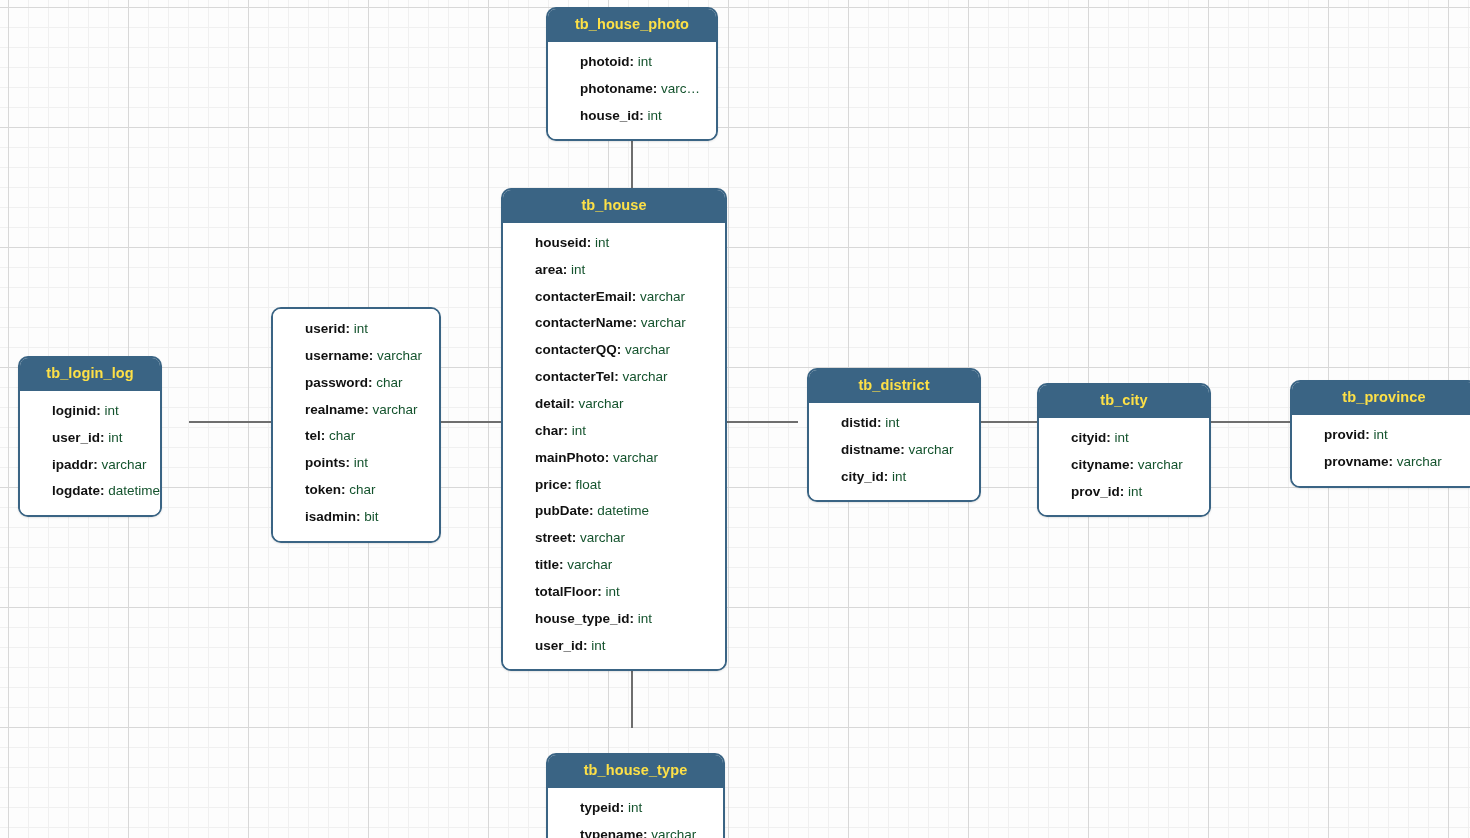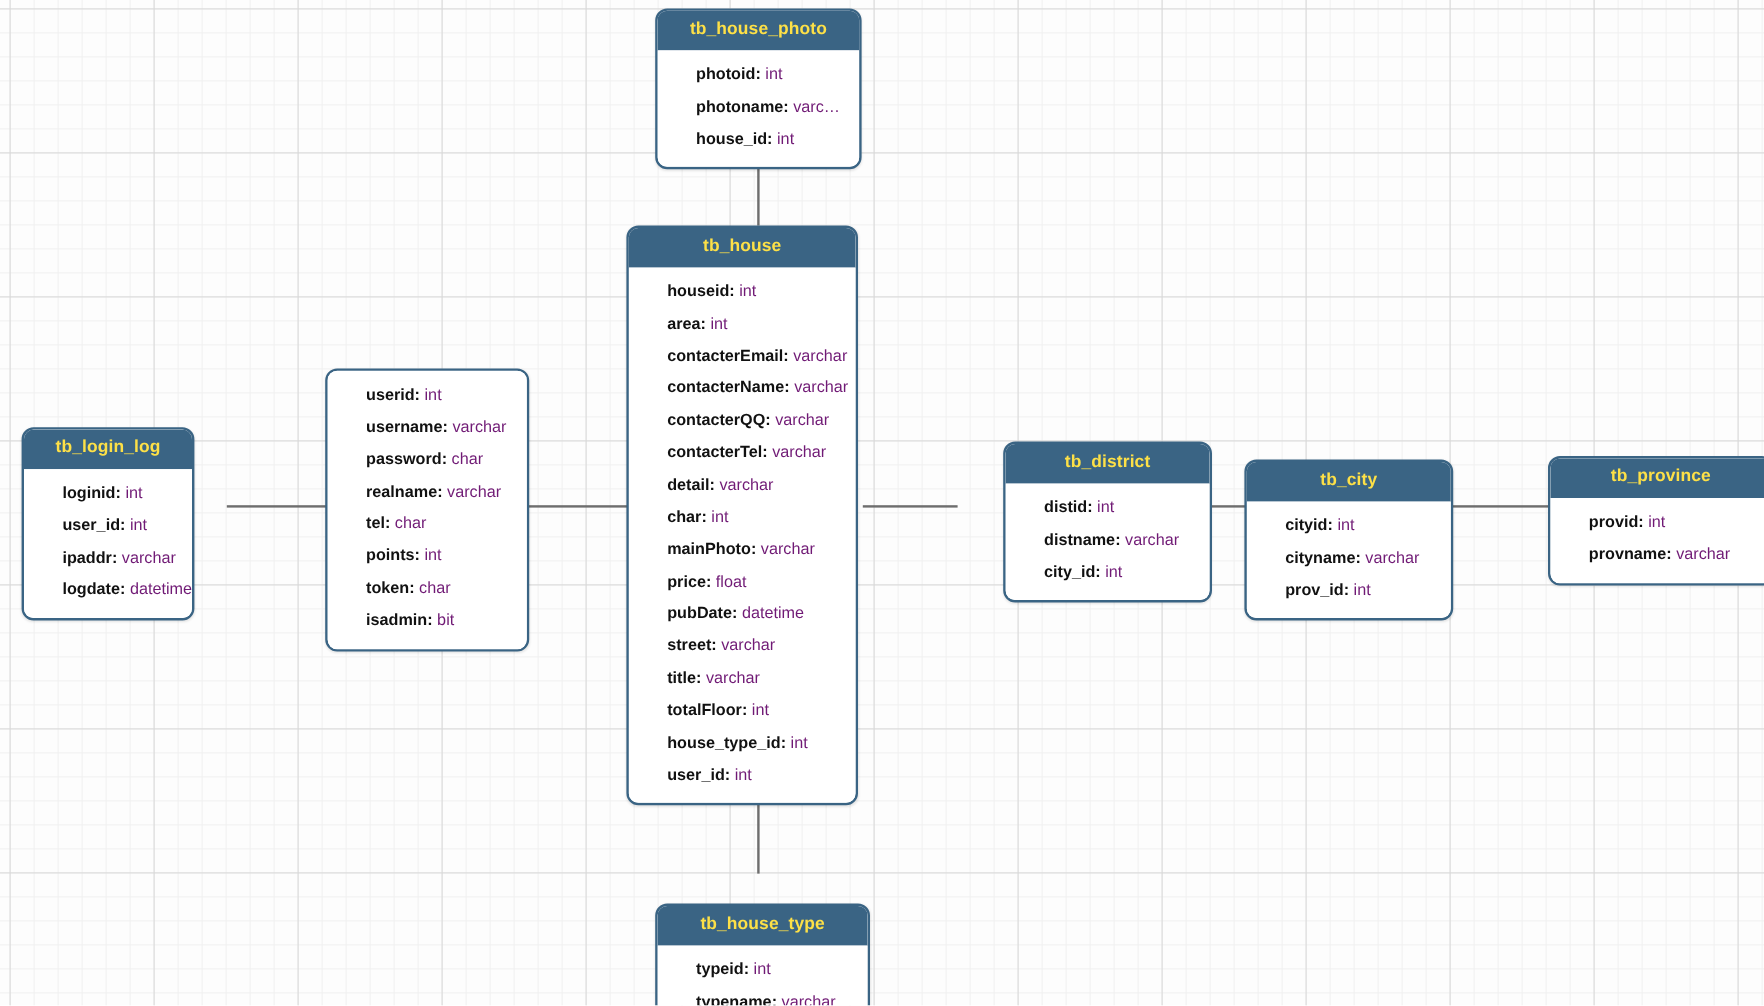--- a/index.html
+++ b/index.html
@@ -66,21 +66,21 @@
     padding: 6px 10px 6px 32px;
     color: #1a1a1a;
     white-space: nowrap;
     overflow: hidden;
   }
   .field-name {
     color: #111111;
     font-weight: 600;
   }
   .field-type {
-    color: #701a75;
+    color: #14532d;
     font-weight: 400;
   }
 </style>
 </head>
 <body>
 
 <div id="canvas">
   <div id="connector-layer">
       <div class="conn v" style="left: 631px; top: 130px; height: 58px;"></div>
       <div class="conn v" style="left: 631px; top: 664px; height: 64px;"></div>
@@ -92,21 +92,21 @@
     </div>
   <div id="table-layer">
       <div class="table-card" style="left: 546px; top: 7px; width: 172px;">
         <div class="table-header">tb_house_photo</div>
         <div class="table-body">
           <div class="field-row"><span class="field-name">photoid</span><span class="field-name">: </span><span class="field-type">int</span></div>
           <div class="field-row"><span class="field-name">photoname</span><span class="field-name">: </span><span class="field-type">varc…</span></div>
           <div class="field-row"><span class="field-name">house_id</span><span class="field-name">: </span><span class="field-type">int</span></div>
         </div>
       </div>
-      <div class="table-card" style="left: 522px; top: 188px; width: 193px;">
+      <div class="table-card" style="left: 501px; top: 188px; width: 226px;">
         <div class="table-header">tb_house</div>
         <div class="table-body">
           <div class="field-row"><span class="field-name">houseid</span><span class="field-name">: </span><span class="field-type">int</span></div>
           <div class="field-row"><span class="field-name">area</span><span class="field-name">: </span><span class="field-type">int</span></div>
           <div class="field-row"><span class="field-name">contacterEmail</span><span class="field-name">: </span><span class="field-type">varchar</span></div>
           <div class="field-row"><span class="field-name">contacterName</span><span class="field-name">: </span><span class="field-type">varchar</span></div>
           <div class="field-row"><span class="field-name">contacterQQ</span><span class="field-name">: </span><span class="field-type">varchar</span></div>
           <div class="field-row"><span class="field-name">contacterTel</span><span class="field-name">: </span><span class="field-type">varchar</span></div>
           <div class="field-row"><span class="field-name">detail</span><span class="field-name">: </span><span class="field-type">varchar</span></div>
           <div class="field-row"><span class="field-name">char</span><span class="field-name">: </span><span class="field-type">int</span></div>
@@ -134,21 +134,21 @@
       </div>
       <div class="table-card" style="left: 18px; top: 356px; width: 144px;">
         <div class="table-header">tb_login_log</div>
         <div class="table-body">
           <div class="field-row"><span class="field-name">loginid</span><span class="field-name">: </span><span class="field-type">int</span></div>
           <div class="field-row"><span class="field-name">user_id</span><span class="field-name">: </span><span class="field-type">int</span></div>
           <div class="field-row"><span class="field-name">ipaddr</span><span class="field-name">: </span><span class="field-type">varchar</span></div>
           <div class="field-row"><span class="field-name">logdate</span><span class="field-name">: </span><span class="field-type">datetime</span></div>
         </div>
       </div>
-      <div class="table-card" style="left: 836px; top: 368px; width: 174px;">
+      <div class="table-card" style="left: 807px; top: 368px; width: 174px;">
         <div class="table-header">tb_district</div>
         <div class="table-body">
           <div class="field-row"><span class="field-name">distid</span><span class="field-name">: </span><span class="field-type">int</span></div>
           <div class="field-row"><span class="field-name">distname</span><span class="field-name">: </span><span class="field-type">varchar</span></div>
           <div class="field-row"><span class="field-name">city_id</span><span class="field-name">: </span><span class="field-type">int</span></div>
         </div>
       </div>
       <div class="table-card" style="left: 1037px; top: 368px; width: 174px; margin-top: 15px;">
         <div class="table-header">tb_city</div>
         <div class="table-body">

